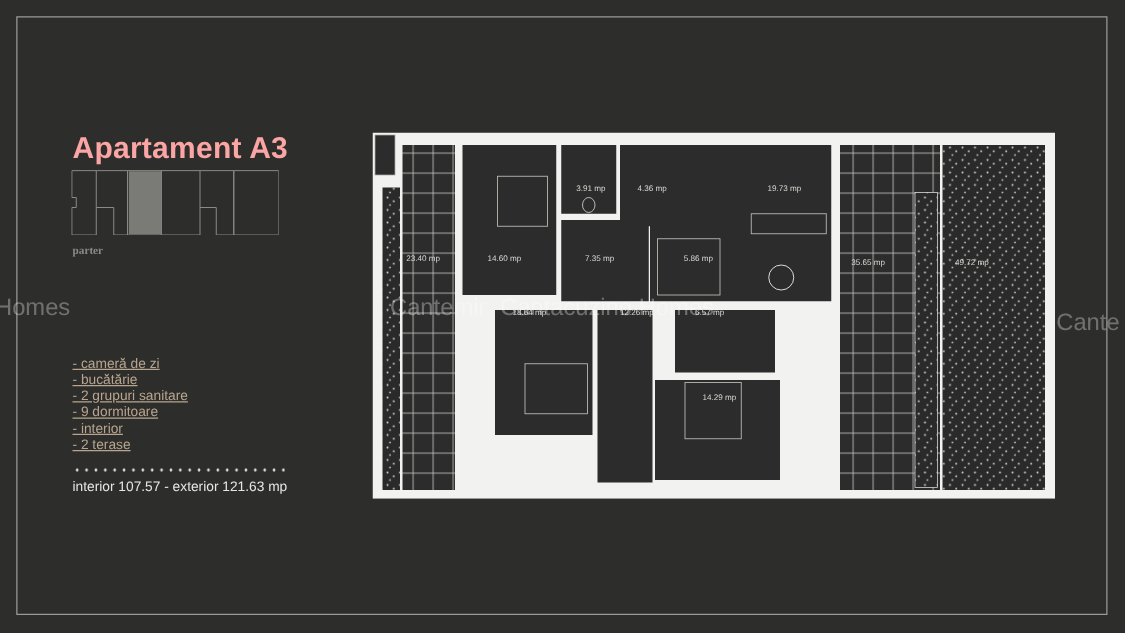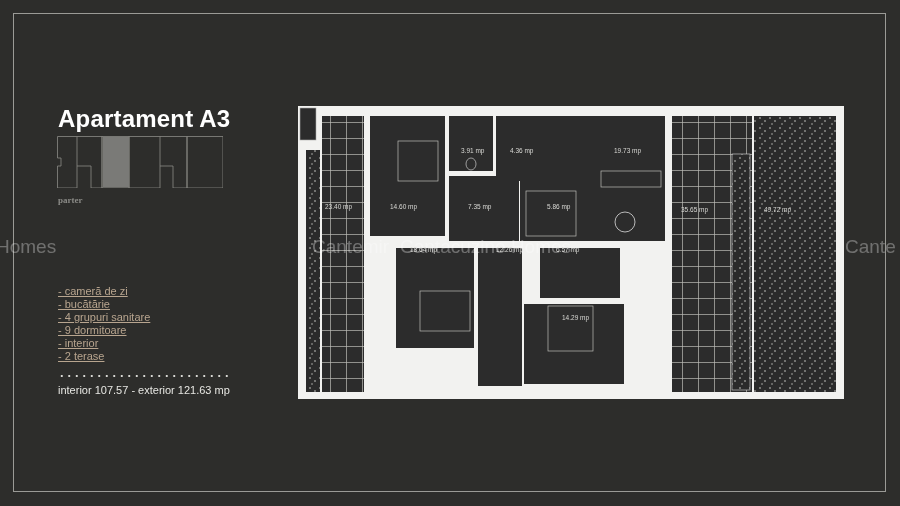--- a/index.html
+++ b/index.html
@@ -1,18 +1,18 @@
 <!DOCTYPE html>
 <html><head>
 <meta charset="utf-8">
 <style>
   html,body{margin:0;padding:0;}
   body{width:900px;height:506px;background:#2d2d2b;position:relative;overflow:hidden;font-family:"Liberation Sans",sans-serif;}
   .frame{position:absolute;left:13px;top:13px;width:873px;height:479px;border:1px solid #9a9a96;box-sizing:border-box;}
-  .title{position:absolute;left:58px;top:105px;color:#ffffff;font-weight:bold;font-size:24px;letter-spacing:0.2px;}
+  .title{position:absolute;left:58px;top:105px;color:#fca5a5;font-weight:bold;font-size:24px;letter-spacing:0.2px;}
   .key{position:absolute;left:57px;top:136px;width:166px;height:52px;}
   .level{position:absolute;left:58px;top:195px;color:#8a8a86;font-size:9px;font-weight:bold;font-family:Liberation Serif, serif;}
   .features{position:absolute;left:58px;top:285px;color:#b8a58f;font-size:11px;line-height:13px;text-decoration:underline;}
   .dots{position:absolute;left:58px;top:374px;width:170px;height:4px;background-image:radial-gradient(circle,#d8d8d4 1px,transparent 1.3px);background-size:7.5px 4px;background-repeat:repeat-x;}
   .areas{position:absolute;left:58px;top:384px;color:#e6e6e2;font-size:11px;}
   .wm{position:absolute;color:rgba(255,255,255,0.32);font-size:19px;font-weight:normal;white-space:nowrap;}
   .plan{position:absolute;left:298px;top:106px;width:546px;height:293px;}
   .rl{font-family:"Liberation Sans",sans-serif;font-size:6.5px;fill:#d8d8d4;}
 </style>
 </head>
@@ -34,21 +34,21 @@
     <path d="M130 0.5 H166 V52 H130 Z"></path>
   </g>
   <rect x="46" y="1" width="26" height="50.5" fill="#7a7a77"></rect>
 </svg>
 
 <div class="level">parter</div>
 
 <div class="features">
   <div>- cameră de zi</div>
   <div>- bucătărie</div>
-  <div>- 4 grupuri sanitare</div>
+  <div>- 2 grupuri sanitare</div>
   <div>- 9 dormitoare</div>
   <div>- interior</div>
   <div>- 2 terase</div>
 </div>
 
 <div class="dots"></div>
 <div class="areas">interior 107.57 - exterior 121.63 mp</div>
 
 <svg class="plan" viewBox="0 0 546 293">
   <defs>
@@ -111,13 +111,13 @@
   <text class="rl" x="383" y="106">35.65 mp</text>
   <text class="rl" x="466" y="106">49.72 mp</text>
   <text class="rl" x="112" y="146">18.64 mp</text>
   <text class="rl" x="198" y="146">12.26 mp</text>
   <text class="rl" x="258" y="146">6.57 mp</text>
   <text class="rl" x="264" y="214">14.29 mp</text>
 </svg>
 
 <div class="wm" style="left:312px;top:236px;">Cantemir</div>
 <div class="wm" style="left:400px;top:236px;">Cantacuzino Homes</div>
-<div class="wm" style="left:845px;top:236px;">Cante</div>
+<div class="wm" style="left:845px;top:248px;">Cante</div>
 
 </body></html>

